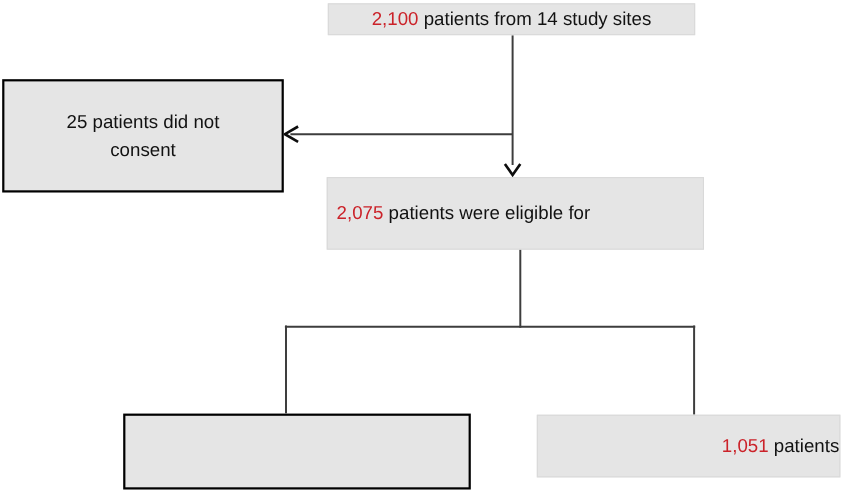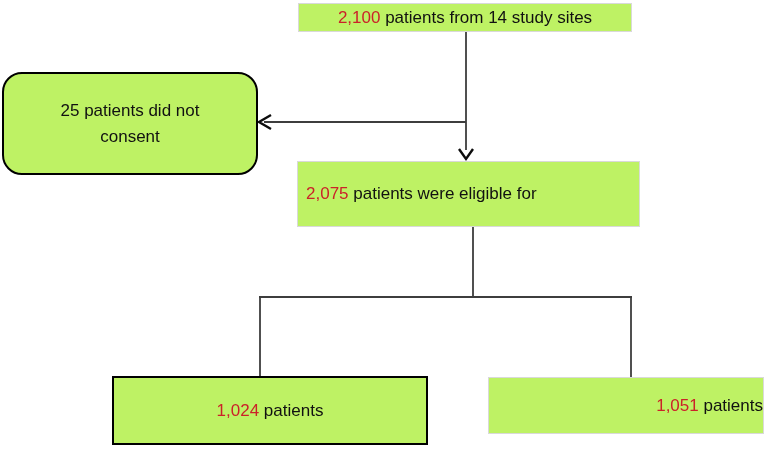--- a/index.html
+++ b/index.html
@@ -29,21 +29,21 @@
   svg.connectors polyline.arrowhead {
     fill: none;
     stroke: #0d0d0d;
     stroke-width: 2.4;
     stroke-linecap: butt;
     stroke-linejoin: miter;
   }
   .box {
     position: absolute;
     box-sizing: border-box;
-    background: #bef264;
+    background: #e5e5e5;
     display: flex;
     flex-direction: column;
     justify-content: center;
     align-items: center;
     font-size: 17px;
     color: var(--text, #111111);
     line-height: 24px;
     text-align: center;
   }
   .box.light { border: 1px solid var(--border_light, #d9d9d9); }
@@ -71,35 +71,32 @@
     <line x1="260" y1="296" x2="260" y2="376"></line>
     <line x1="631" y1="296" x2="631" y2="377"></line>
   </svg>
 
   <div class="box light" style="left:298px; top:3px; width:334px; height:29px;">
     <div>
       <span class="num">2,100</span><span> patients from 14 study sites</span>
     </div>
   </div>
 
-  <div class="box dark box-excluded" style="left:2px; top:72px; width:256px; height:103px;border-radius:20px;">
+  <div class="box dark box-excluded" style="left:2px; top:72px; width:256px; height:103px;">
     <div>25 patients did not</div>
     <div>consent</div>
   </div>
 
   <div class="box light left-align" style="left:297px; top:161px; width:343px; height:66px;">
     <div>
       <span class="num">2,075</span><span> patients were eligible for</span>
     </div>
   </div>
 
   <div class="box dark" style="left:112px; top:376px; width:316px; height:69px;">
-    <div>
-      <span class="num">1,024</span><span> patients</span>
-    </div>
   </div>
 
   <div class="box light" style="left:488px; top:377px; width:276px; height:57px;align-items:flex-end;">
     <div>
       <span class="num">1,051</span><span> patients</span>
     </div>
   </div>
 
 </div>
 

